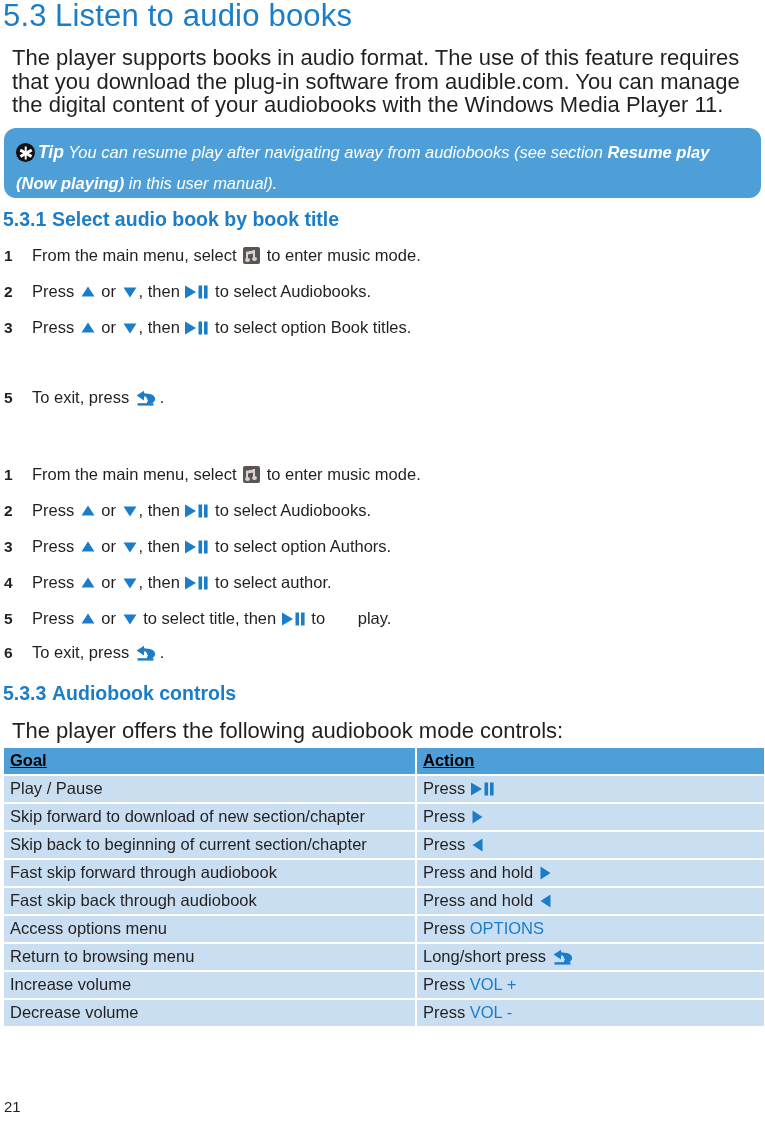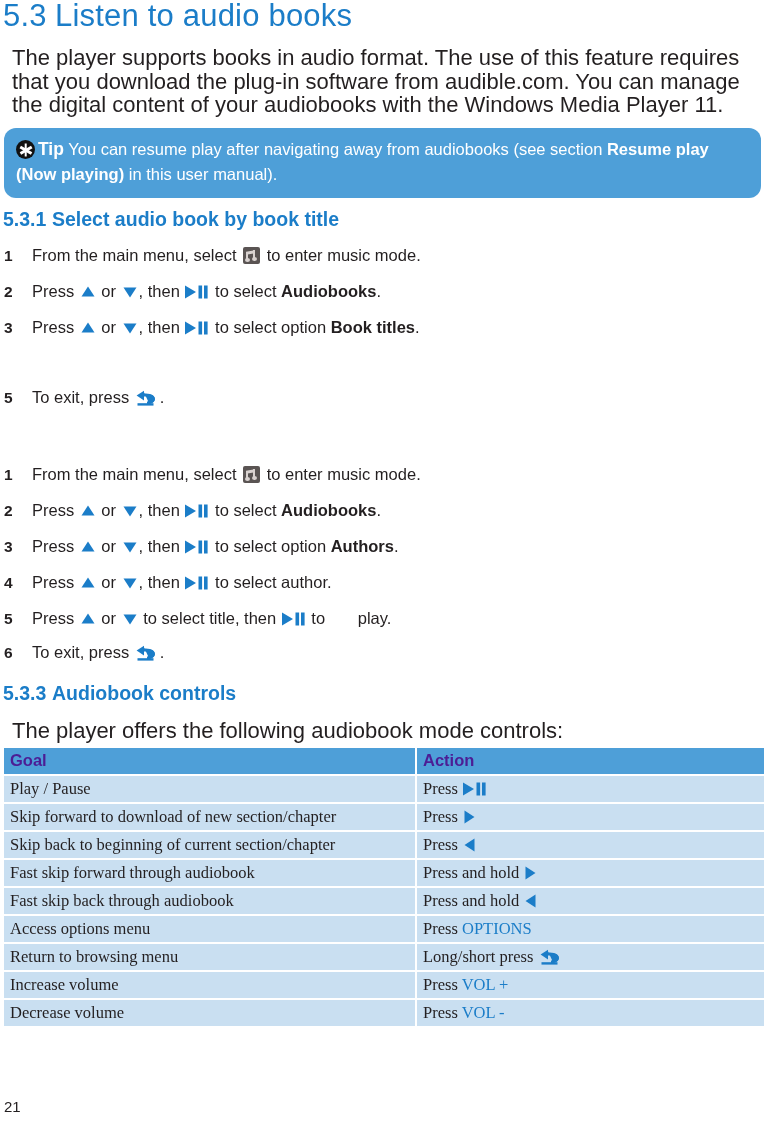--- a/index.html
+++ b/index.html
@@ -62,21 +62,22 @@
     left: 4px;
     top: 128px;
     width: 757px;
     height: 70px;
     background: #4e9fd8;
     border-radius: 12px;
     box-sizing: border-box;
     padding: 9px 14px 0 12px;
     color: #ffffff;
     font-size: 16.5px;
-    line-height: 25px;
+    line-height: 31px;
+    font-style: italic;
   }
   .tipbox .tipword { font-weight: bold; font-size: 17.5px; }
   .tipbox b { font-weight: bold; }
   .tip-icon {
     display: inline-block;
     width: 19px;
     height: 19px;
     border-radius: 50%;
     background: #111111;
     position: relative;
@@ -107,21 +108,21 @@
     font-size: 16.5px;
     line-height: 22px;
     white-space: nowrap;
   }
   .step .n {
     display: inline-block;
     width: 28px;
     font-weight: bold;
     font-size: 15.5px;
   }
-  .step b { font-weight: bold; margin-top: 23px; }
+  .step b { font-weight: normal; margin-top: 23px; }
   .gap { display: inline-block; width: 28px; }
 
   
   .ico { display: inline-block; vertical-align: middle; }
 
   .ico-music {
     width: 17px; height: 17px;
     background: #5a5453;
     border-radius: 2px;
     position: relative;
@@ -180,39 +181,39 @@
     position: absolute;
     left: 4px;
     top: 748px;
     width: 760px;
     border-collapse: collapse;
     font-size: 16.5px;
     table-layout: fixed;
   }
   .tbl th {
     background: #4e9fd8;
-    color: #4c1d95;
+    color: #000000;
     font-weight: bold;
     text-align: left;
     padding: 2px 8px 3px 6px;
     font-size: 16.5px;
     height: 21px;
     border-right: 2px solid #ffffff;
+    text-decoration: underline;
   }
   .tbl th:last-child { border-right: none; }
   .tbl td {
     background: #c9dff1;
     color: #231f20;
     padding: 2px 0 3px 6px;
     height: 21px;
     border-top: 2px solid #ffffff;
     border-right: 2px solid #ffffff;
     white-space: nowrap;
     overflow: hidden;
-    font-family: Liberation Serif, serif;
   }
   .tbl td:last-child { border-right: none; }
   .tbl .col-goal   { width: 412px; }
   .tbl .col-action { width: 348px; }
   .blue { color: #1b7dc8; }
 
   
   .pageno {
     position: absolute;
     left: 4px;

